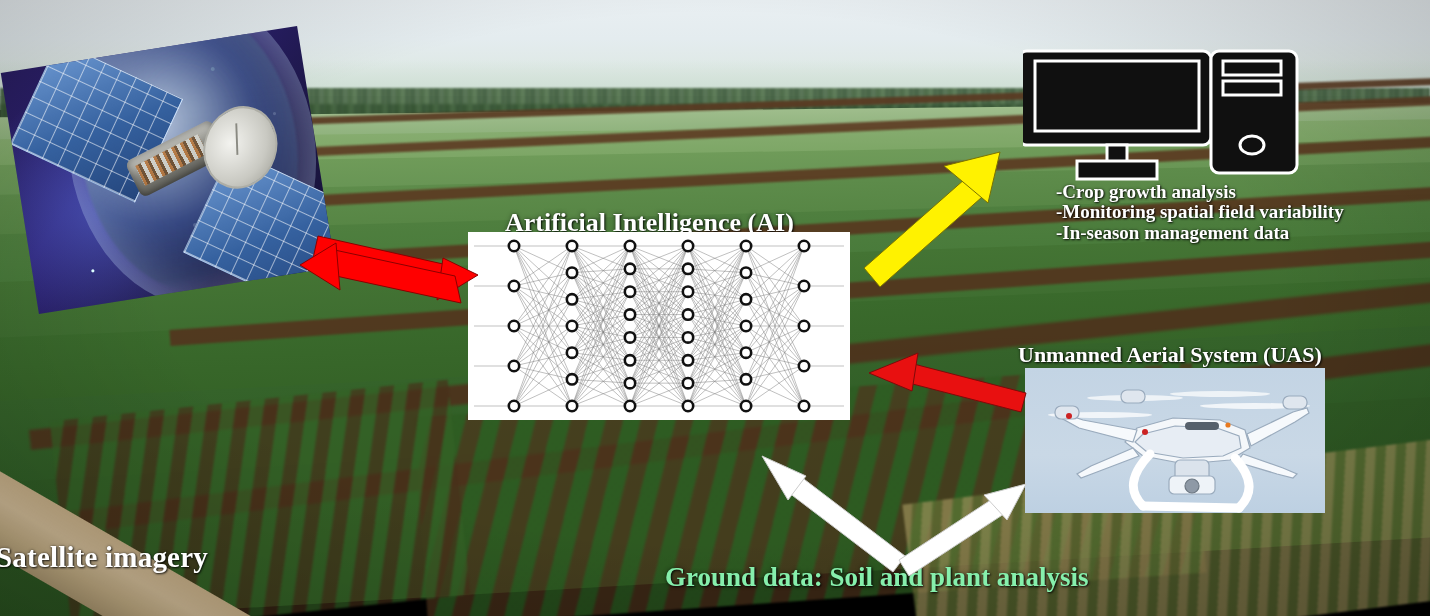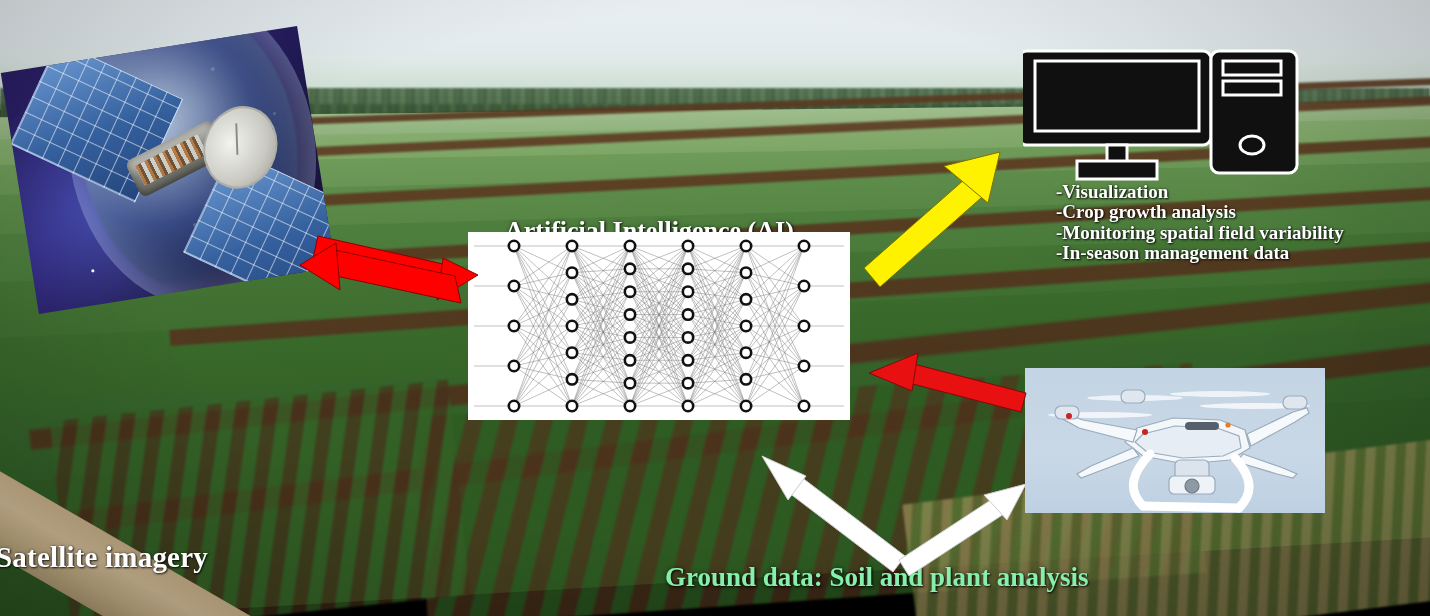--- a/index.html
+++ b/index.html
@@ -151,21 +151,21 @@
   }
   .sat-label{
     position:absolute;left:-4px;bottom:42px;width:290px;
     color:#fff;font-weight:bold;font-size:29px;letter-spacing:.2px;
     text-shadow:1px 1px 2px rgba(0,0,0,.75), 0 0 3px rgba(0,0,0,.5);
     white-space:nowrap;
   }
 
   
   .ai-title{
-    position:absolute;left:505px;top:216px;color:#fff;font-weight:bold;font-size:26px;
+    position:absolute;left:505px;top:208px;color:#fff;font-weight:bold;font-size:26px;
     text-shadow:1px 1px 2px rgba(0,0,0,.8),0 0 4px rgba(0,0,0,.5);white-space:nowrap;
   }
   .ai-box{
     position:absolute;left:468px;top:232px;width:382px;height:188px;background:#fff;
   }
   .ai-box svg{display:block;width:100%;height:100%;}
 
   
   .pc{position:absolute;left:1023px;top:45px;width:278px;height:140px;}
   .pc svg{display:block;}
@@ -564,27 +564,27 @@
       <rect x="54" y="116" width="80" height="18" fill="#101010" stroke="#ffffff" stroke-width="3"></rect>
       <path d="M196 6 h70 a8 8 0 0 1 8 8 v106 a8 8 0 0 1 -8 8 h-70 a8 8 0 0 1 -8 -8 v-106 a8 8 0 0 1 8 -8 z" fill="#101010" stroke="#ffffff" stroke-width="3"></path>
       <rect x="200" y="16" width="58" height="14" fill="none" stroke="#ffffff" stroke-width="3"></rect>
       <rect x="200" y="36" width="58" height="14" fill="none" stroke="#ffffff" stroke-width="3"></rect>
       <ellipse cx="229" cy="100" rx="12" ry="9" fill="none" stroke="#ffffff" stroke-width="3"></ellipse>
     </svg>
   </div>
 
   <div class="digital-block">
     <ul>
-      <li>-Visualization</li>
       <li>-Crop growth analysis</li>
       <li>-Monitoring spatial field variability</li>
       <li>-In-season management data</li>
     </ul>
   </div>
 
+  <div class="uas-title">Unmanned Aerial System (UAS)</div>
   <div class="drone-box">
     <svg width="300" height="145" viewBox="0 0 300 145">
       <g stroke="#9aabbd" stroke-width="1.2" fill="#f2f5f8">
         <ellipse cx="75" cy="47" rx="52" ry="3" fill="#ffffff" opacity=".75" stroke="none"></ellipse>
         <ellipse cx="110" cy="30" rx="48" ry="3" fill="#ffffff" opacity=".7" stroke="none"></ellipse>
         <ellipse cx="230" cy="38" rx="55" ry="3" fill="#ffffff" opacity=".75" stroke="none"></ellipse>
         <ellipse cx="195" cy="26" rx="50" ry="3" fill="#ffffff" opacity=".7" stroke="none"></ellipse>
         <path d="M112 60 L148 50 L195 52 L220 62 L225 80 L205 92 L160 96 L118 88 L100 74 Z" fill="#f4f7fa"></path>
         <path d="M118 66 L150 58 L192 60 L214 68 L216 80 L198 88 L158 90 L122 84 L110 74 Z" fill="#e7edf4"></path>
         <rect x="160" y="54" width="34" height="8" rx="4" fill="#56606b" stroke="none"></rect>

